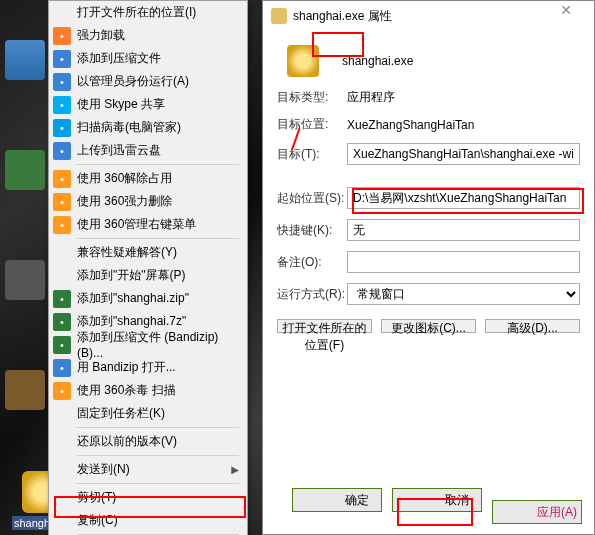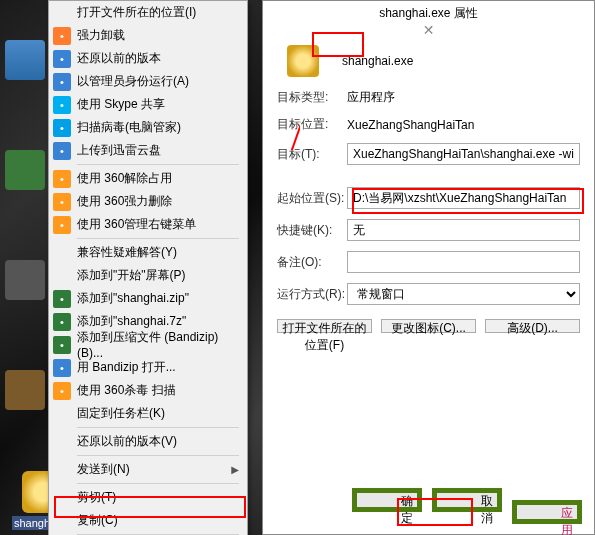--- a/index.html
+++ b/index.html
@@ -24,21 +24,21 @@
 
 .ctx { position: absolute; top: 0; left: 48px; width: 200px; background: #f0f0f0; border: 1px solid #a0a0a0; box-shadow: 2px 2px 5px rgba(0,0,0,0.4); z-index: 5; }
 .ctx-row { display: flex; align-items: center; height: 23px; padding: 0 8px 0 4px; cursor: default; }
 .ctx-ico { width: 18px; height: 18px; margin-right: 6px; display:flex; align-items:center; justify-content:center; font-size:11px; color:#fff; border-radius:2px; }
 .ctx-txt { flex: 1; color: #000; }
 .ctx-arrow { color: #555; font-size: 10px; }
 .ctx-sep { height: 1px; background: #d0d0d0; margin: 2px 8px 2px 28px; }
 
 
 .props { position: absolute; top: 0; left: 262px; right: 0; height: 535px; background: #fff; border: 1px solid #888; z-index: 3; }
-.props-title { height: 30px; display: flex; align-items: center; padding: 4px 8px; background: #fff; flex-direction: column; }
+.props-title { height: 30px; display: flex; align-items: center; padding: 12px 8px; background: #fff; }
 .props-title-ico { width: 16px; height: 16px; background: #e0c060; border-radius: 3px; margin-right: 6px; }
 .props-title-txt { flex:1; }
 .props-close { width: 40px; height: 28px; text-align:center; color:#888; font-size:14px; }
 
 .tabs { display: flex; padding: 0 6px; border-bottom: 1px solid #ccc; }
 .tab { padding: 4px 8px; border: 1px solid transparent; border-bottom: none; color: #333; }
 .tab.active { border-color: #ccc; background: #fff; position: relative; top: 1px; color:#0066cc; }
 
 .props-body { padding: 14px 14px 8px 14px; }
 .hdr { display: flex; align-items: center; margin-bottom: 12px; gap: 11px; }
@@ -47,21 +47,21 @@
 
 .field { display: flex; align-items: center; margin: 10px 0; }
 .f-label { width: 70px; color: #333; }
 .f-static { color: #000000; text-align: center; }
 .f-input { flex: 1; height: 22px; border: 1px solid #aaa; padding: 0 5px; background:#fff; font-size:12px; }
 
 .btn-row { display:flex; gap:9px; margin-top: 14px; }
 .btn-med { flex:1; height: 14px; border: 1px solid #aaa; background: #f0f0f0; }
 
 .pfoot { position:absolute; bottom:10px; right:12px; display:flex; gap:10px; }
-.btn { width: 70px; height: 24px; border:5px solid #4d7c0f; background:#e8e8e8;padding-left:40px; }
+.btn { width: 90px; height: 24px; border:1px solid #4d7c0f; background:#e8e8e8;padding-left:40px; }
 .btn.disabled { color:#be185d;margin-top:12px; }
 
 
 .redbox { position: absolute; border: 2px solid #ff0000; z-index: 20; pointer-events: none; }
 svg.arrows { position:absolute; inset:0; z-index:19; pointer-events:none; }
 </style>
 </head>
 <body>
 
 <div class="desktop">
@@ -80,21 +80,21 @@
     <div class="ctx-row">
       <div class="ctx-ico"></div>
       <div class="ctx-txt">打开文件所在的位置(I)</div>
     </div>
     <div class="ctx-row">
       <div class="ctx-ico" style="background: rgb(255, 123, 46);">•</div>
       <div class="ctx-txt">强力卸载</div>
     </div>
     <div class="ctx-row">
       <div class="ctx-ico" style="background: rgb(58, 130, 212);">•</div>
-      <div class="ctx-txt">还原以前的版本</div>
+      <div class="ctx-txt">添加到压缩文件</div>
     </div>
     <div class="ctx-row">
       <div class="ctx-ico" style="background: rgb(58, 130, 212);">•</div>
       <div class="ctx-txt">以管理员身份运行(A)</div>
     </div>
     <div class="ctx-row">
       <div class="ctx-ico" style="background: rgb(0, 175, 240);">•</div>
       <div class="ctx-txt">使用 Skype 共享</div>
     </div>
     <div class="ctx-row">

